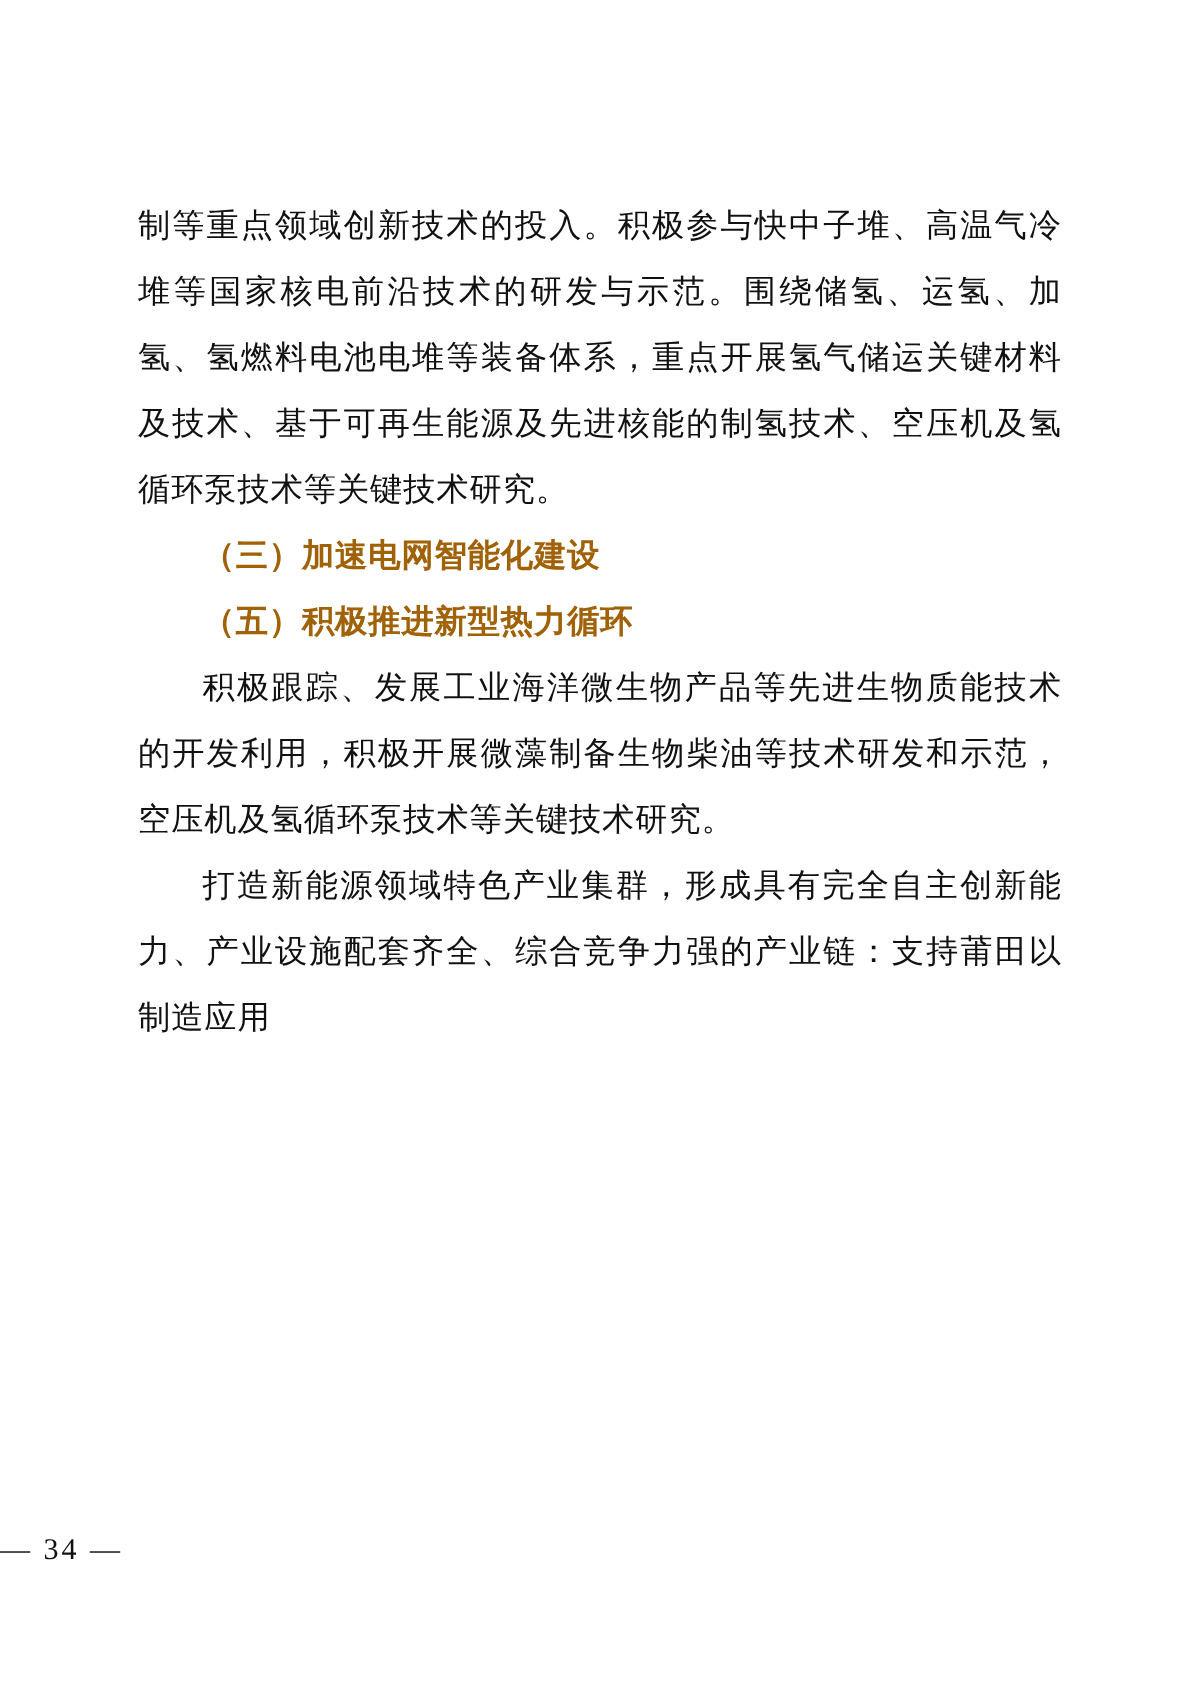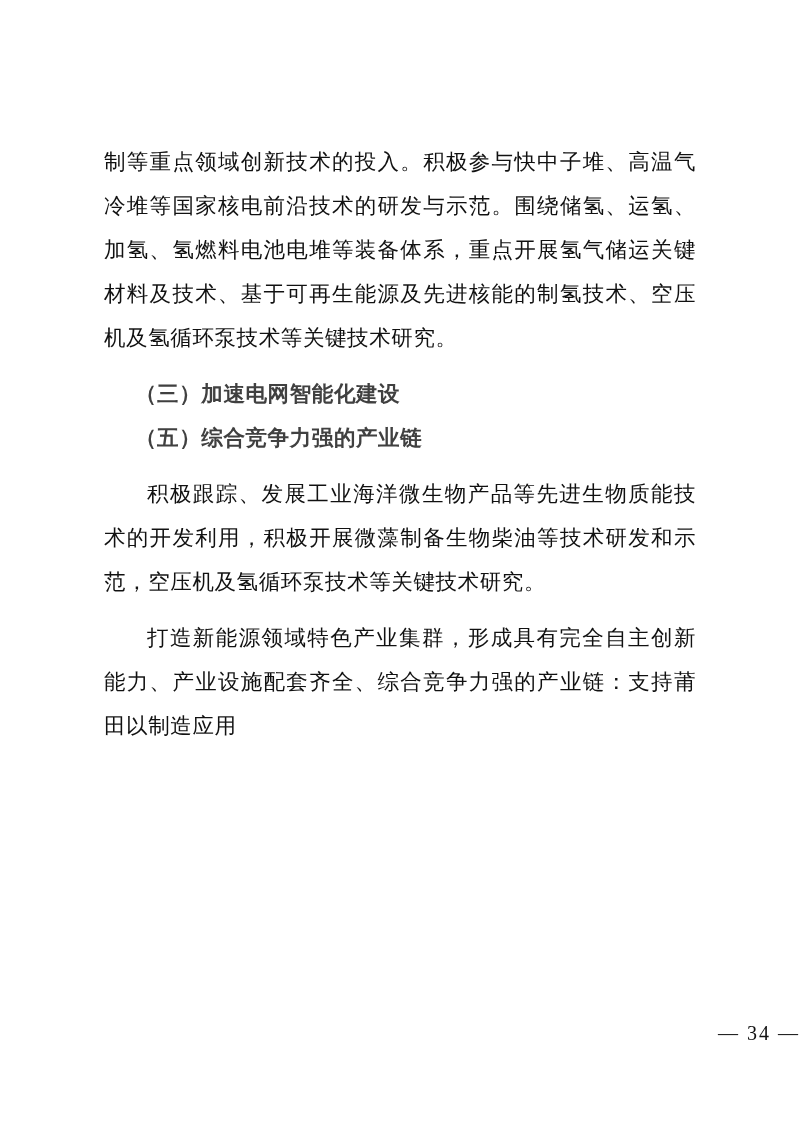--- a/index.html
+++ b/index.html
@@ -22,53 +22,53 @@
     left: 92px;
     top: 128px;
     width: 616px;
   }
   .para {
     font-size: 21.5px;
     line-height: 44px;
     letter-spacing: 0.6px;
     text-align: justify;
     text-justify: inter-ideograph;
-    margin: 12px;
+    margin: 0;
     color: #111111;
   }
   .para.indent {
     text-indent: 43px;
   }
   .heading {
     font-size: 21.5px;
     line-height: 44px;
     letter-spacing: 0.6px;
     margin: 0;
     text-indent: 43px;
     font-weight: bold;
     font-family: "Liberation Serif", "DejaVu Serif", serif;
-    color: #404040;
+    color: #a16207;
   }
   .footer {
     position: absolute;
     left: 0;
     top: 1022px;
     width: 800px;
-    text-align: right;
+    text-align: left;
     font-size: 20px;
     letter-spacing: 2px;
     color: #111111;
     font-family: "Liberation Serif", "DejaVu Serif", serif;
   }
 </style>
 </head>
 <body>
 
 <div class="page">
   <div class="content">
     <p class="para">制等重点领域创新技术的投入。积极参与快中子堆、高温气冷堆等国家核电前沿技术的研发与示范。围绕储氢、运氢、加氢、氢燃料电池电堆等装备体系，重点开展氢气储运关键材料及技术、基于可再生能源及先进核能的制氢技术、空压机及氢循环泵技术等关键技术研究。</p>
     <p class="heading">（三）加速电网智能化建设</p>
-    <p class="heading">（五）综合竞争力强的产业链</p>
+    <p class="heading">（五）积极推进新型热力循环</p>
     <p class="para indent">积极跟踪、发展工业海洋微生物产品等先进生物质能技术的开发利用，积极开展微藻制备生物柴油等技术研发和示范，空压机及氢循环泵技术等关键技术研究。</p>
     <p class="para indent">打造新能源领域特色产业集群，形成具有完全自主创新能力、产业设施配套齐全、综合竞争力强的产业链：支持莆田以制造应用</p>
   </div>
   <div class="footer">— 34 —</div>
 </div>
 
 </body></html>

